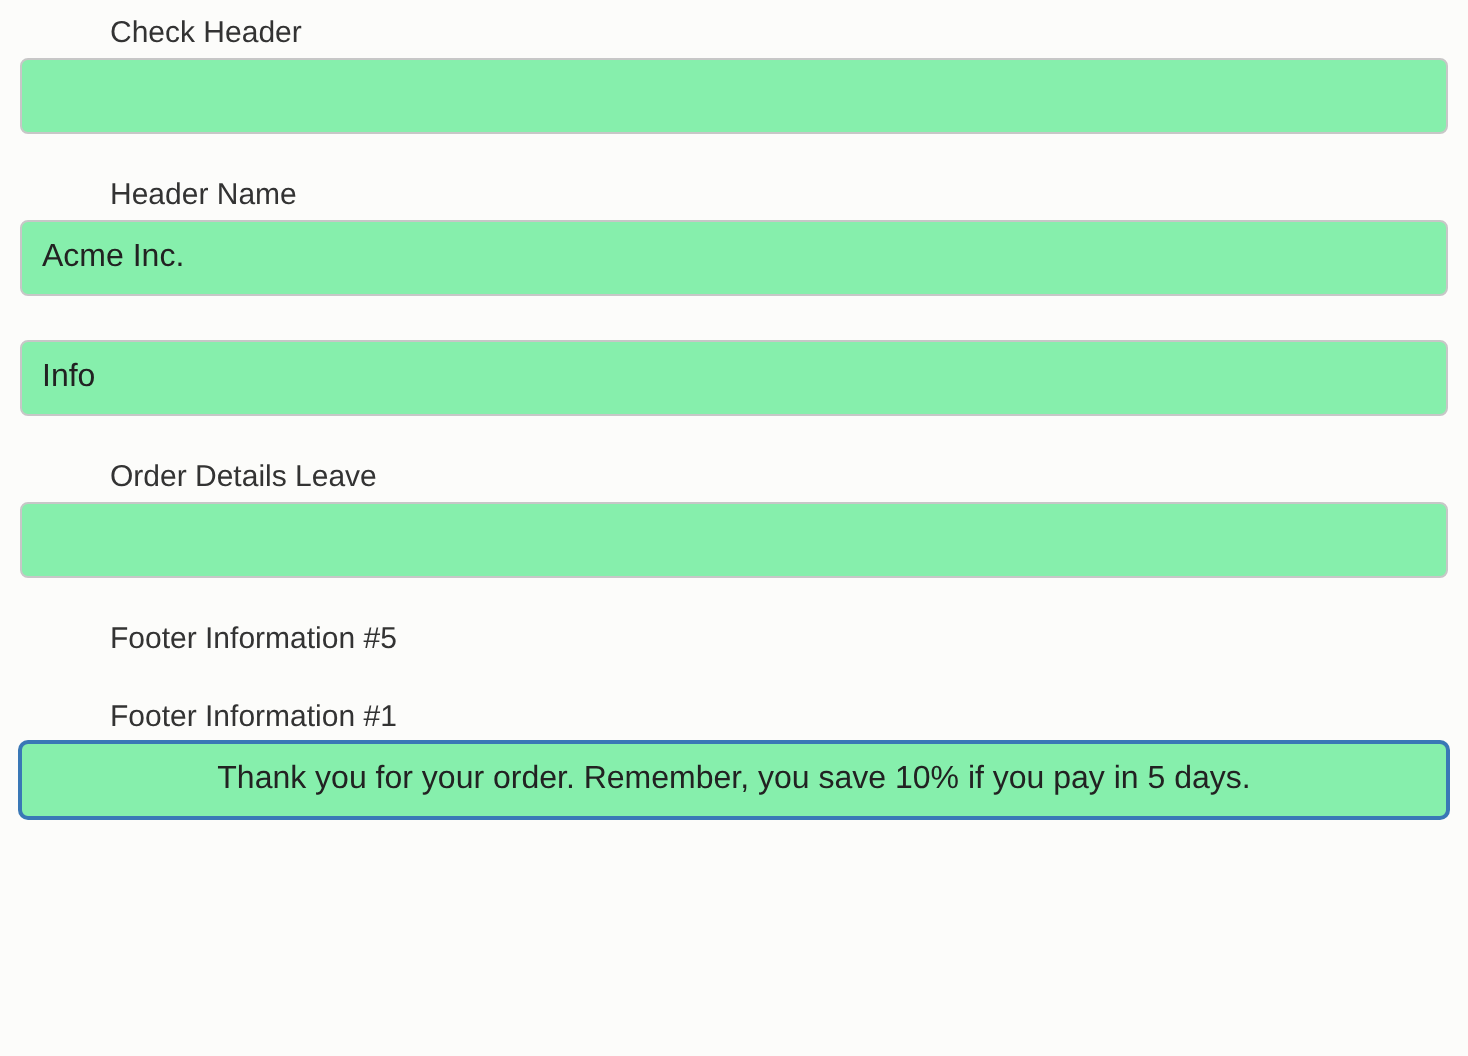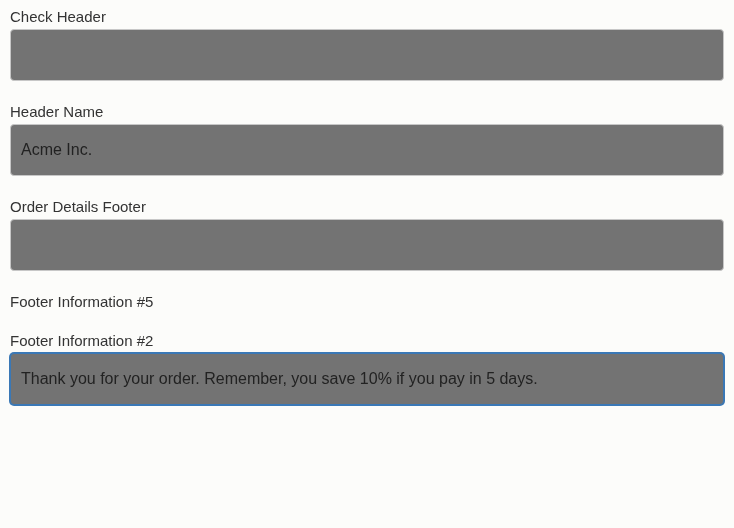--- a/index.html
+++ b/index.html
@@ -17,59 +17,62 @@
       margin-bottom: 22px;
     }
     .field:last-child {
       margin-bottom: 0;
     }
     .label {
       display: block;
       font-size: 15px;
       color: #333;
       margin-bottom: 4px;
+      margin-left: 45px;
     }
     .input {
       width: 100%;
-      height: 52px;
+      height: 38px;
       border: 1px solid #c7c7c7;
       border-radius: 4px;
-      background: #737373;
+      background: #86efac;
       padding: 0 10px;
       font-size: 16px;
       color: #222;
       font-family: inherit;
       outline: none;
     }
     .input.focused {
       border: 1px solid #3a78b6;
       box-shadow: 0 0 0 1px #3a78b6;
+      text-align: center;
     }
   </style>
 </head>
 <body>
 
 <div class="field">
   <label class="label">Check Header</label>
   <input type="text" class="input" value="" style="">
 </div>
 
 <div class="field">
   <label class="label">Header Name</label>
   <input type="text" class="input" value="Acme Inc." style="">
 </div>
 
 <div class="field">
+  <input type="text" class="input" value="Info" style="">
 </div>
 
 <div class="field">
-  <label class="label">Order Details Footer</label>
+  <label class="label">Order Details Leave</label>
   <input type="text" class="input" value="" style="">
 </div>
 
 <div class="field">
   <label class="label">Footer Information #5</label>
 </div>
 
 <div class="field">
-  <label class="label">Footer Information #2</label>
+  <label class="label">Footer Information #1</label>
   <input type="text" class="input focused" value="Thank you for your order. Remember, you save 10% if you pay in 5 days." style="">
 </div>
 
 </body></html>

